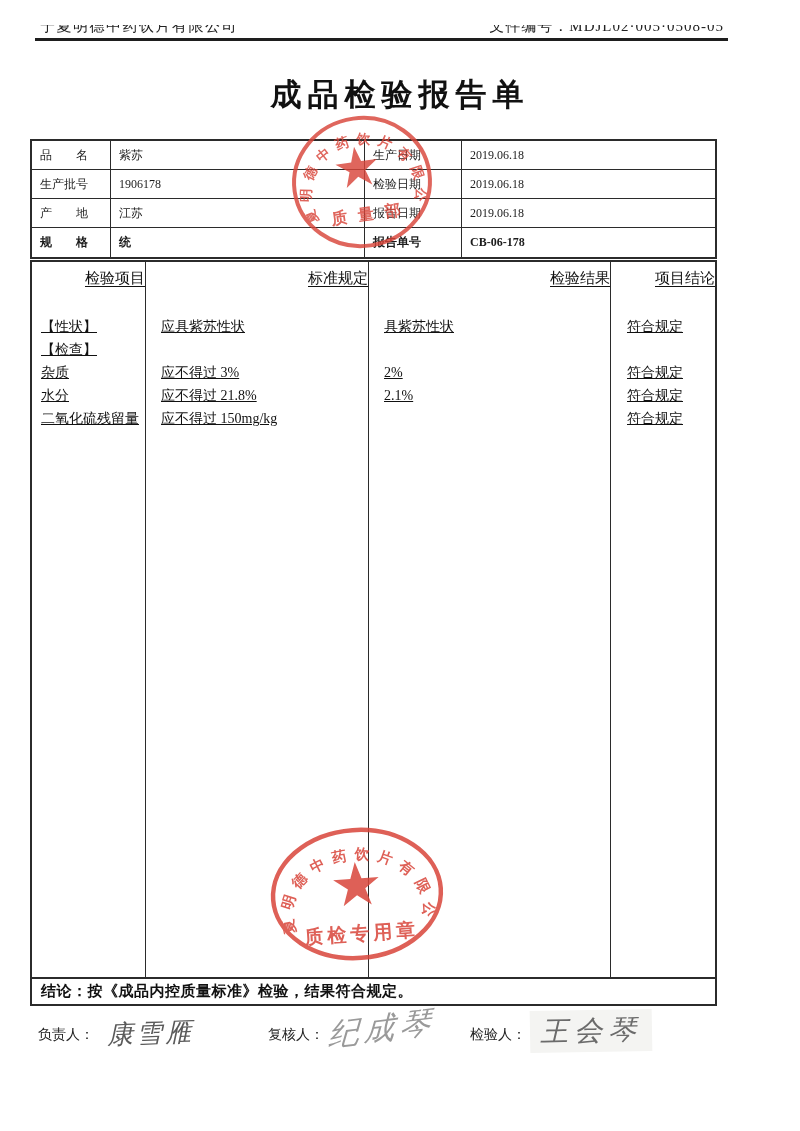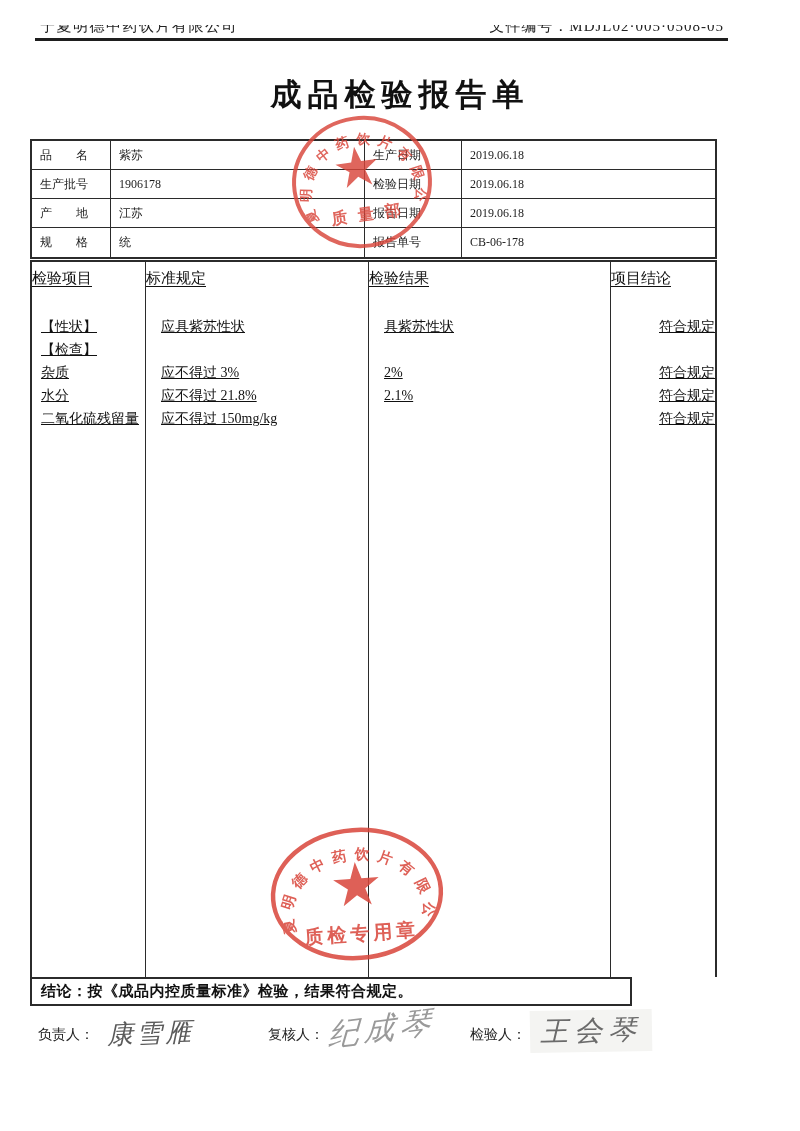--- a/index.html
+++ b/index.html
@@ -47,49 +47,49 @@
     background:transparent;
   }
   .info-cell{
     border-right:1.5px solid #2b2b2b;
     border-bottom:1.5px solid #2b2b2b;
     display:flex;align-items:center;
     padding:0 8px;
     font-size:12px;white-space:nowrap;
   }
   .info-cell.lastcol{border-right:none;}
-  .info-cell.lastrow{border-bottom:none;}
+  .info-cell.lastrow{border-bottom:none;font-weight:bold;}
   .info-cell.val{font-family:"Liberation Serif","DejaVu Serif",serif;}
   
   .items-table{
     position:absolute;left:30px;top:260px;width:687px;height:717px;
     border:2px solid #2b2b2b;border-bottom:none;
     display:grid;
     grid-template-columns:114px 223px 242px 1fr;
   }
   .items-col{border-right:1.5px solid #2b2b2b;overflow:hidden;}
   .items-col.lastcol{border-right:none;}
   .col-header{
-    margin-top:7px;text-align:left;
+    margin-top:7px;text-align:right;
     font-size:15px;color:#111;
     text-decoration:underline;text-underline-offset:3px;
     white-space:nowrap;
   }
   .col-lines{margin-top:27px;}
   .iline{
     height:23px;line-height:23px;
     font-size:14px;white-space:nowrap;color:#111;text-decoration:underline;
   }
   .pad-a .iline{padding-left:9px;}
   .pad-b .iline{padding-left:15px;}
   .pad-c .iline{padding-left:15px;}
-  .pad-d .iline{padding-left:16px;text-align:right;}
+  .pad-d .iline{padding-left:16px;}
   
   .conclusion{
-    position:absolute;left:30px;top:977px;width:602px;height:29px;
+    position:absolute;left:30px;top:977px;width:687px;height:29px;
     border:2px solid #2b2b2b;
     display:flex;align-items:center;
     padding-left:9px;
     font-size:15px;font-weight:bold;letter-spacing:.5px;
     white-space:nowrap;color:#111;
   }
   
   .sig-label{
     position:absolute;font-size:14px;color:#222;white-space:nowrap;
   }

